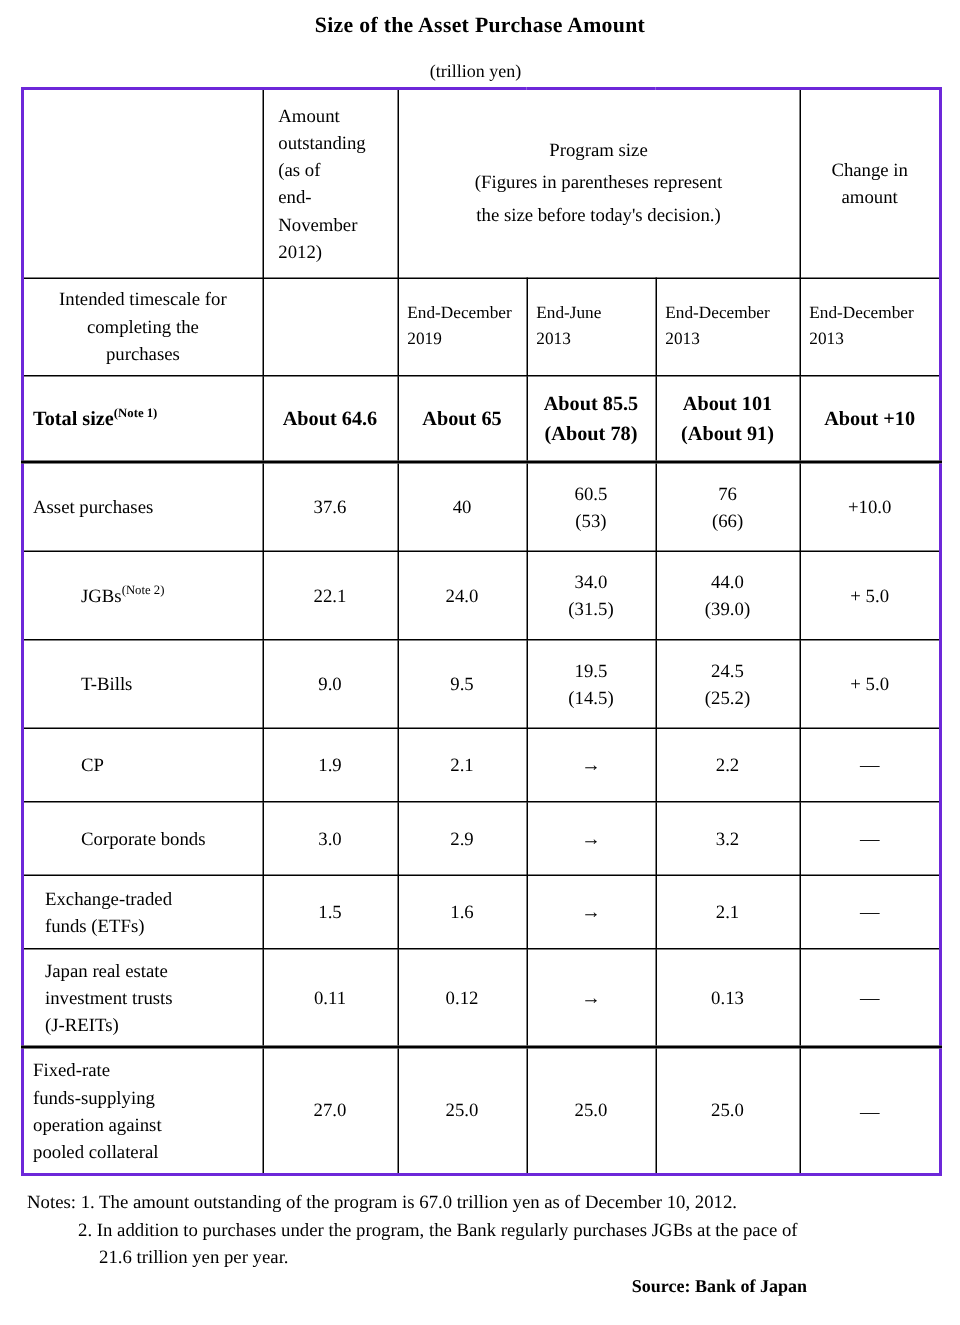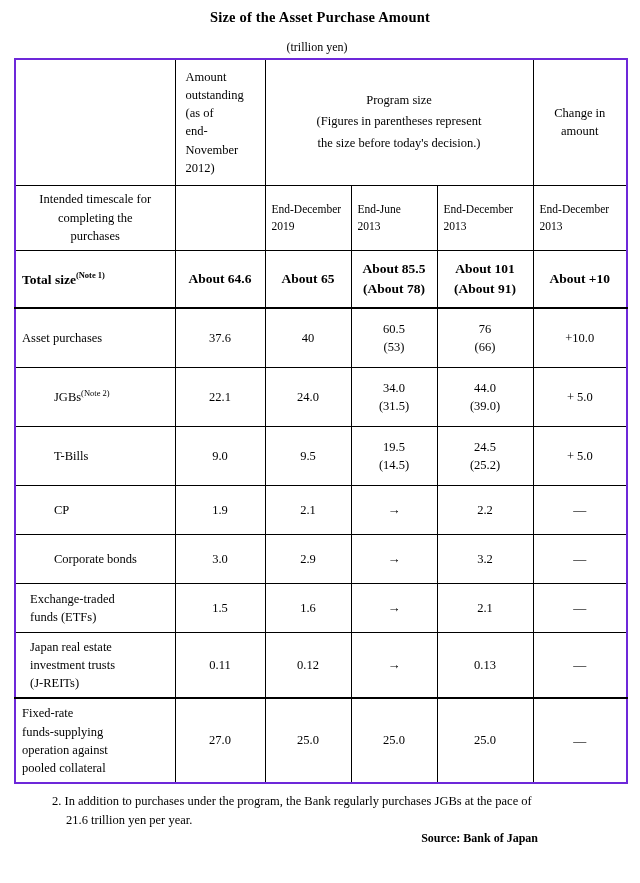--- a/index.html
+++ b/index.html
@@ -437,19 +437,23 @@
           <div class="cell c-center">25.0</div>
         </td>
         <td class="thick-top">
           <div class="cell c-center dash">—</div>
         </td>
       </tr>
     </tbody>
   </table>
 
   <div class="notes">
+    <span class="n-line nowrap">
+      <span>Notes:</span>
+      <span>1. The amount outstanding of the program is 67.0 trillion yen as of December 10, 2012.</span>
+    </span>
     <span class="n-indent">2. In addition to purchases under the program, the Bank regularly purchases JGBs at the pace of</span>
     <span class="n-indent2">21.6 trillion yen per year.</span>
   </div>
 
   <div class="source">Source:  Bank of Japan</div>
 
 </div>
 
 </body></html>

